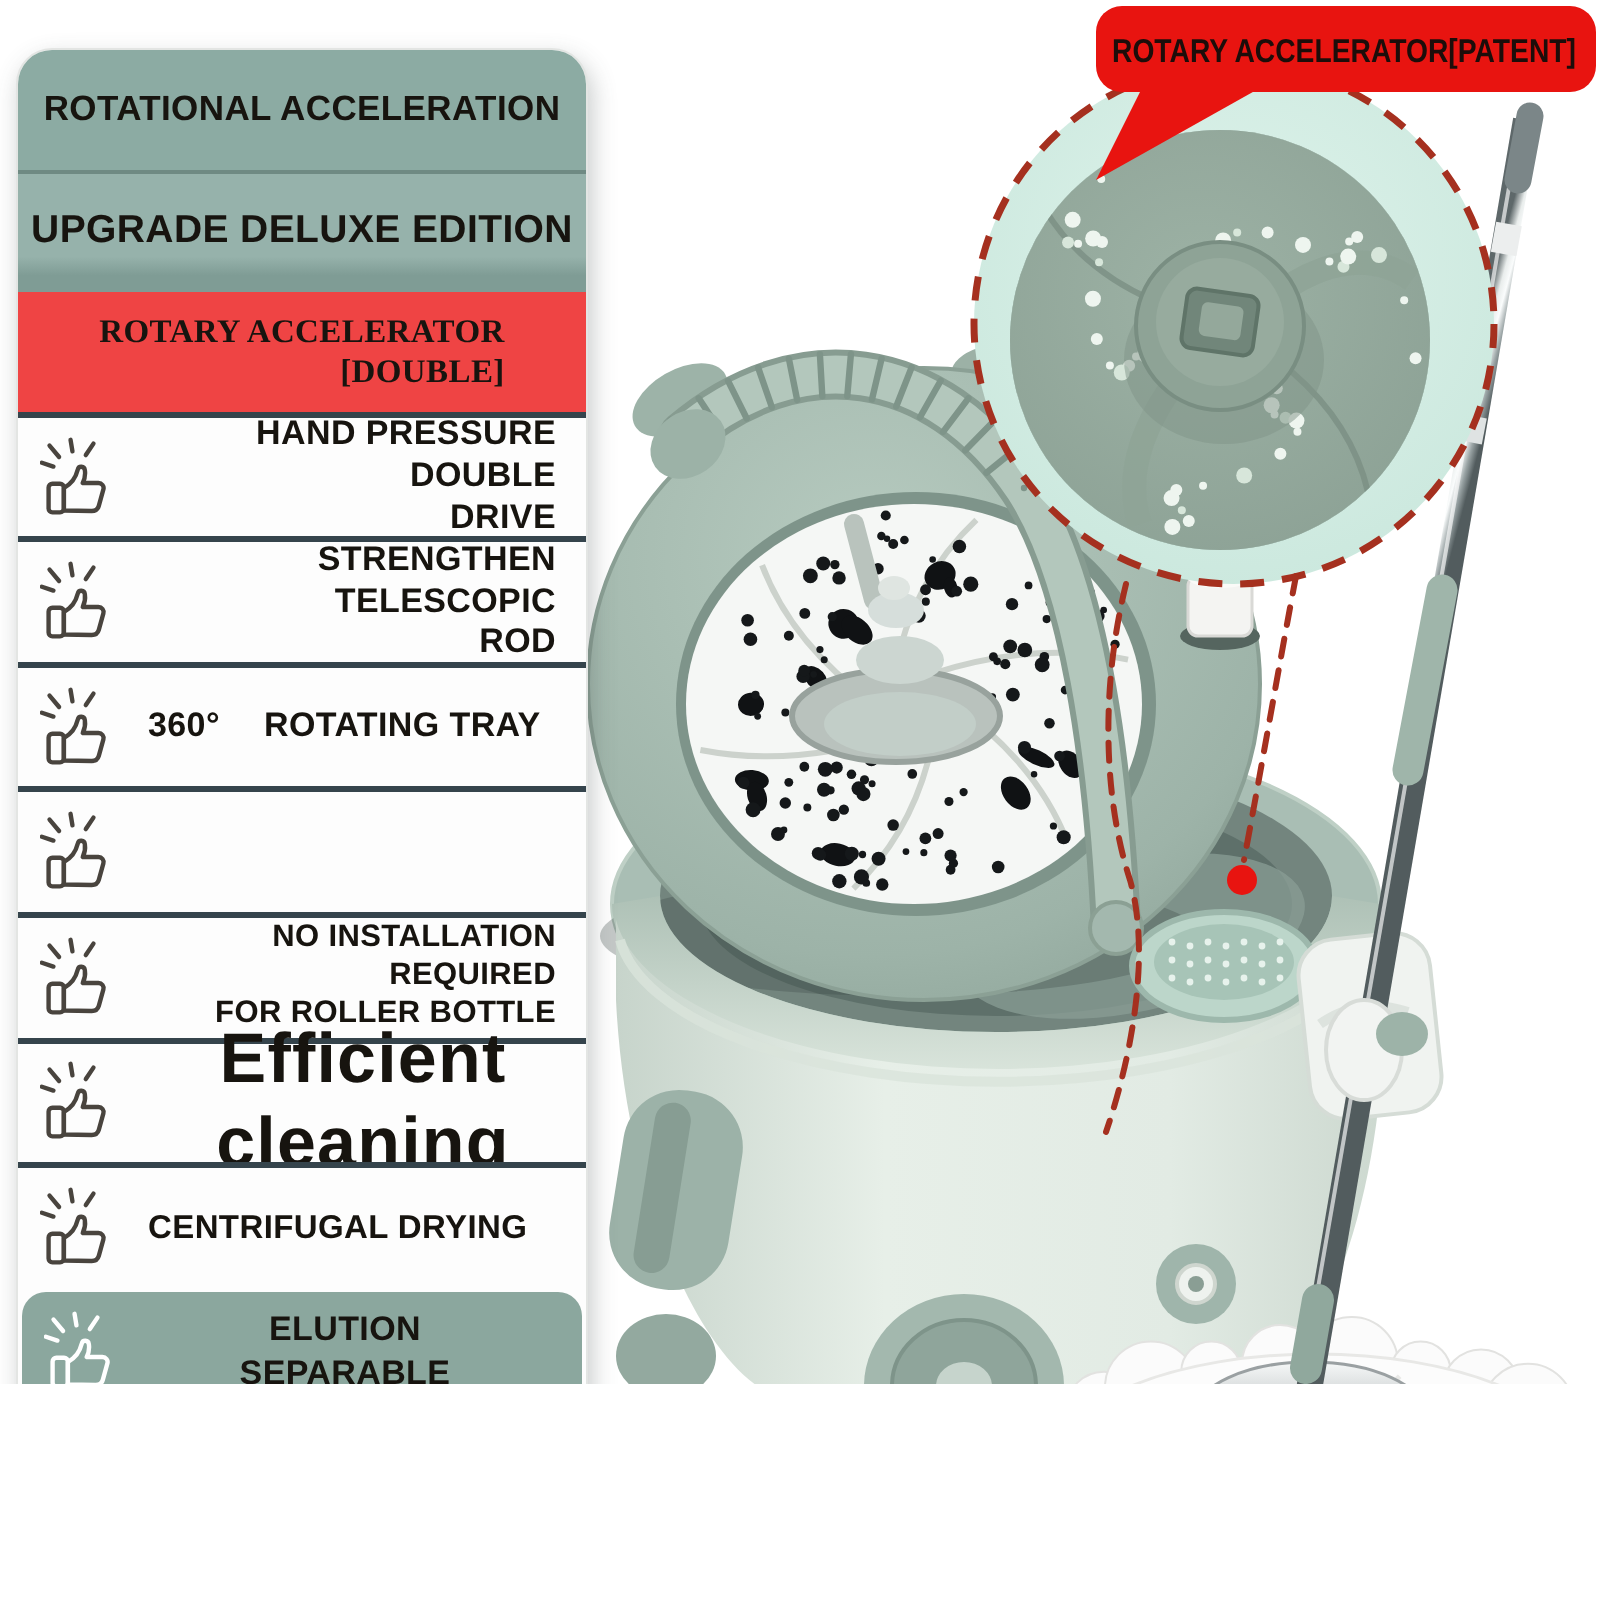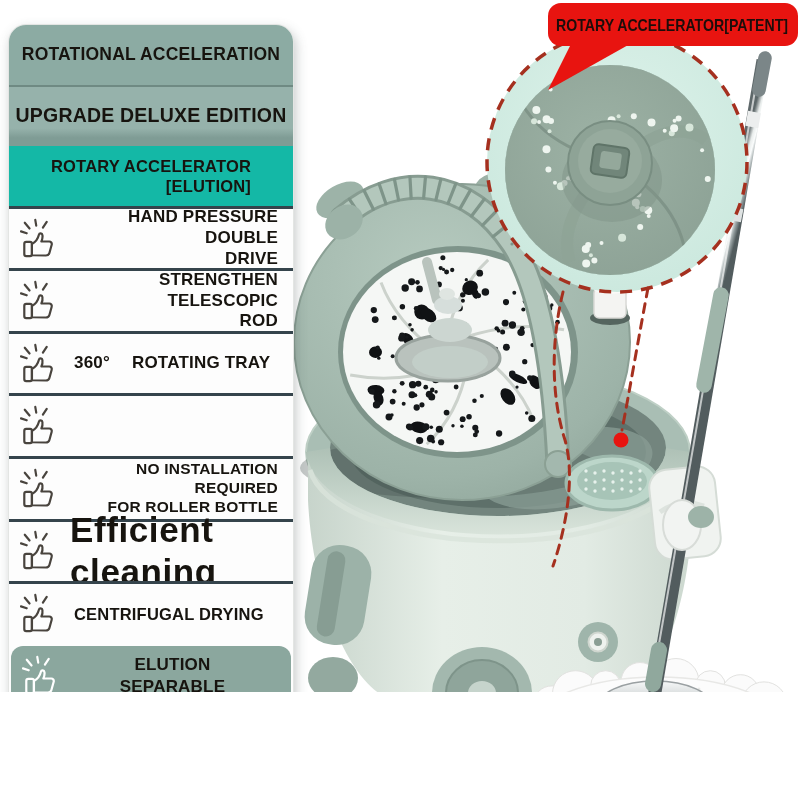--- a/index.html
+++ b/index.html
@@ -12,32 +12,32 @@
          background:#fdfdfd;border:1px solid #e3e5e3;border-radius:18px;
          box-shadow:2px 5px 12px rgba(70,80,78,.30);display:flex;flex-direction:column;
          overflow:hidden;}
   .row{display:flex;align-items:center;flex:1 1 0;min-height:0;position:relative;
        color:var(--panel_text);font-weight:700;}
   .row.header{justify-content:center;text-align:center;}
   .r0{background:var(--teal_header_top);border-bottom:2px solid rgba(58,78,73,.35);
       font-size:17.5px;letter-spacing:.3px;}
   .r1{background:linear-gradient(180deg,var(--teal_header_mid) 0 70%,var(--teal_header_band) 86% 100%);
       font-size:19.5px;letter-spacing:.3px;}
-  .r2{background:#14b8a6;font-size:16.5px;}
+  .r2{background:#ef4444;font-size:16.5px;font-family:Liberation Serif, serif;}
   .row.white{background:#fdfdfd;}
   .row.lined{border-top:3px solid var(--divider);}
   .row.tealbox{background:var(--teal_box);border-radius:12px;margin:2px 2px 1px 2px;align-items:center;}
   .row.tealbox.last{margin-bottom:3px;border-bottom-left-radius:16px;border-bottom-right-radius:16px;}
   .ticon{flex:0 0 46px;height:42px;margin-left:9px;display:flex;align-items:center;justify-content:center;}
   .ticon svg{width:42px;height:42px;}
   .ticon.dark{color:#49443e;}
   .ticon.light{color:#ffffff;}
   .txt{line-height:1.22;letter-spacing:.2px;}
   .txt.rightal{flex:1;text-align:right;padding-right:15px;font-size:17px;}
-  .txt.leftal{padding-left:10px;font-size:17px;}
+  .txt.leftal{padding-left:10px;font-size:17px;text-align:center;}
   .txt.centeral{flex:1;text-align:center;padding-right:12px;}
   .txt.fitcenter{margin:0 auto;text-align:right;}
   .r5 .gap{display:inline-block;width:22px;}
   .r7 .txt{font-size:15.5px;}
   .r8 .txt{font-size:35px;font-weight:700;letter-spacing:.6px;padding-left:6px;}
   .r9 .txt{font-size:16.5px;}
   .r10 .txt{font-size:17px;line-height:1.25;}
   .r11 .txt{font-size:16.5px;}
 </style>
 </head>
@@ -527,21 +527,21 @@
       <span class="txt">ROTATIONAL ACCELERATION</span>
     </div>
 
     <div class="row header r1">
       <span class="txt">UPGRADE DELUXE EDITION</span>
     </div>
 
     <div class="row r2">
       <span class="txt fitcenter">
         <span>ROTARY ACCELERATOR</span><br>
-        <span>[ELUTION]</span>
+        <span>[DOUBLE]</span>
       </span>
     </div>
 
     <div class="row white lined r3">
       <span class="ticon dark">
           <svg viewBox="0 0 44 44">
             <use href="#thumb-icon"></use>
           </svg>
         </span>
       <span class="txt rightal">

